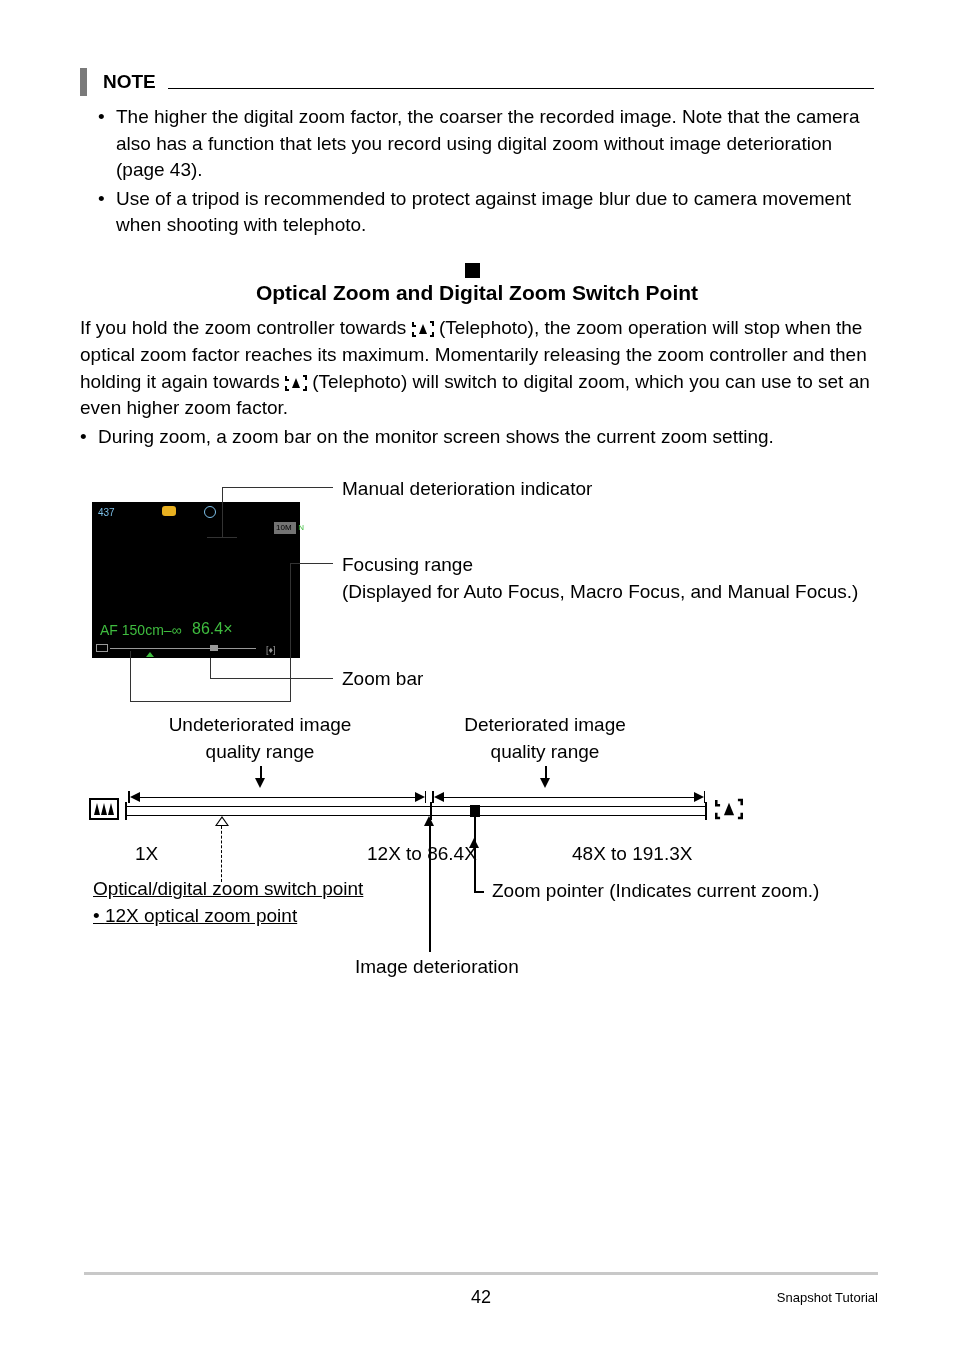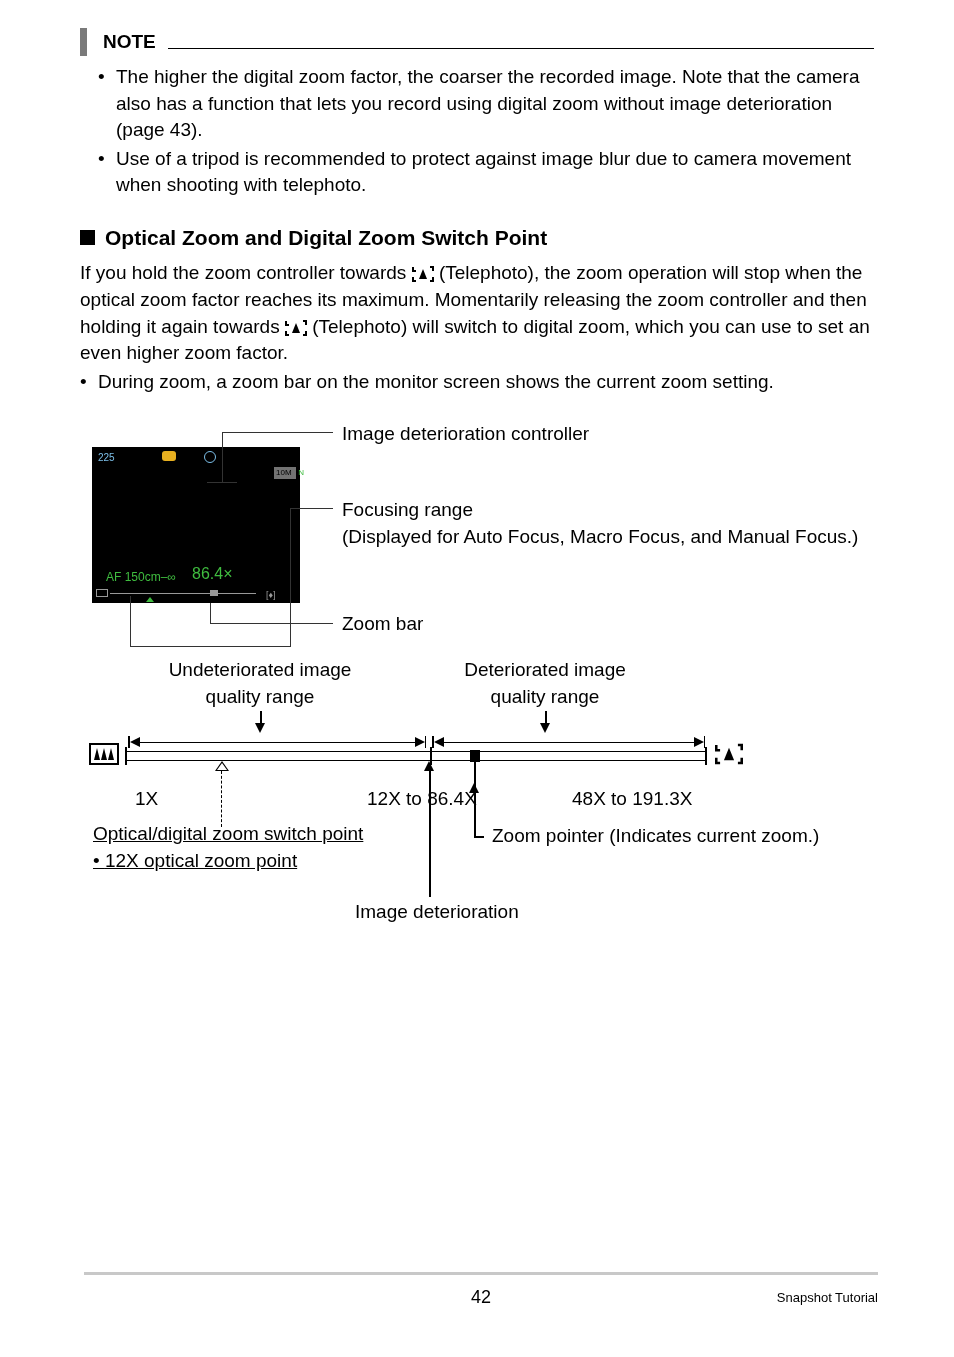--- a/index.html
+++ b/index.html
@@ -11,21 +11,21 @@
       font-family: Arial, Helvetica, sans-serif;
       background: #fff;
       width: 954px;
       height: 1357px;
       position: relative;
       color: #000;
       font-size: 19px;
       line-height: 1.4;
     }
     .content {
-      padding: 28px 80px 0 80px;
+      padding: 68px 80px 0 80px;
     }
     .note-header {
       display: flex;
       align-items: center;
       margin-bottom: 8px;
     }
     .note-bar {
       width: 7px;
       height: 28px;
       background: #7a7a7a;
@@ -57,20 +57,21 @@
       left: 0;
       top: 0;
     }
     .section-heading {
       margin-top: 24px;
       margin-bottom: 8px;
       font-weight: bold;
       font-size: 21px;
       display: flex;
       align-items: center;
+      flex-direction: column;
     }
     .black-square {
       display: inline-block;
       width: 15px;
       height: 15px;
       background: #000;
       margin-right: 10px;
     }
     .body-text {
       margin-bottom: 2px;
@@ -134,24 +135,24 @@
       padding-left: 2px;
     }
     .cam-badge::after {
       content: "N";
       color: #3fbc3f;
       position: absolute;
       right: -8px;
     }
     .cam-af {
       position: absolute;
-      left: 14px;
+      left: 8px;
       bottom: 18px;
       color: #3fbc3f;
-      font-size: 12px;
+      font-size: 14px;
     }
     .cam-zoom {
       position: absolute;
       left: 100px;
       bottom: 18px;
       color: #3fbc3f;
       font-size: 16px;
     }
     .cam-zoom-bar {
       position: absolute;
@@ -406,40 +407,40 @@
     <span> (Telephoto) will switch to digital zoom, which you can use to set an even higher zoom factor.</span>
   </p>
 
   <ul class="bullet-list" style="padding-left:0;">
     <li>During zoom, a zoom bar on the monitor screen shows the current zoom setting.</li>
   </ul>
 
   <div class="diagram-container">
 
     <div class="camera-preview">
-      <span class="cam-285">225</span>
+      <span class="cam-285">437</span>
       <div class="cam-icon1"></div>
       <div class="cam-icon2"></div>
       <div class="cam-badge">10M</div>
       <span class="cam-af">AF 150cm–∞</span>
       <span class="cam-zoom">86.4×</span>
       <div class="cam-zoom-bar">
         <div class="cam-zbar-left"></div>
         <div class="cam-zbar-line"></div>
         <div class="cam-zbar-knob"></div>
         <div class="cam-zbar-right">[♦]</div>
         <div class="cam-zbar-tri"></div>
       </div>
     </div>
 
     <div>
       <div class="callout-line" style="left:143px; top:9px; width:110px;"></div>
       <div style="position:absolute; left:142px; top:9px; width:1px; height:50px; background:#333;"></div>
       <div style="position:absolute; left:127px; top:59px; width:30px; height:1px; background:#333;"></div>
-      <div class="callout-label" style="left:262px; top:-2px;">Image deterioration controller</div>
+      <div class="callout-label" style="left:262px; top:-2px;">Manual deterioration indicator</div>
     </div>
 
     <div>
       <div style="position:absolute; left:50px; top:173px; width:1px; height:50px; background:#333;"></div>
       <div style="position:absolute; left:50px; top:223px; width:160px; height:1px; background:#333;"></div>
       <div style="position:absolute; left:210px; top:85px; width:1px; height:139px; background:#333;"></div>
       <div style="position:absolute; left:210px; top:85px; width:43px; height:1px; background:#333;"></div>
       <div class="callout-label" style="left:262px; top:74px;">
         <div>Focusing range</div>
         <div>(Displayed for Auto Focus, Macro Focus, and Manual Focus.)</div>

